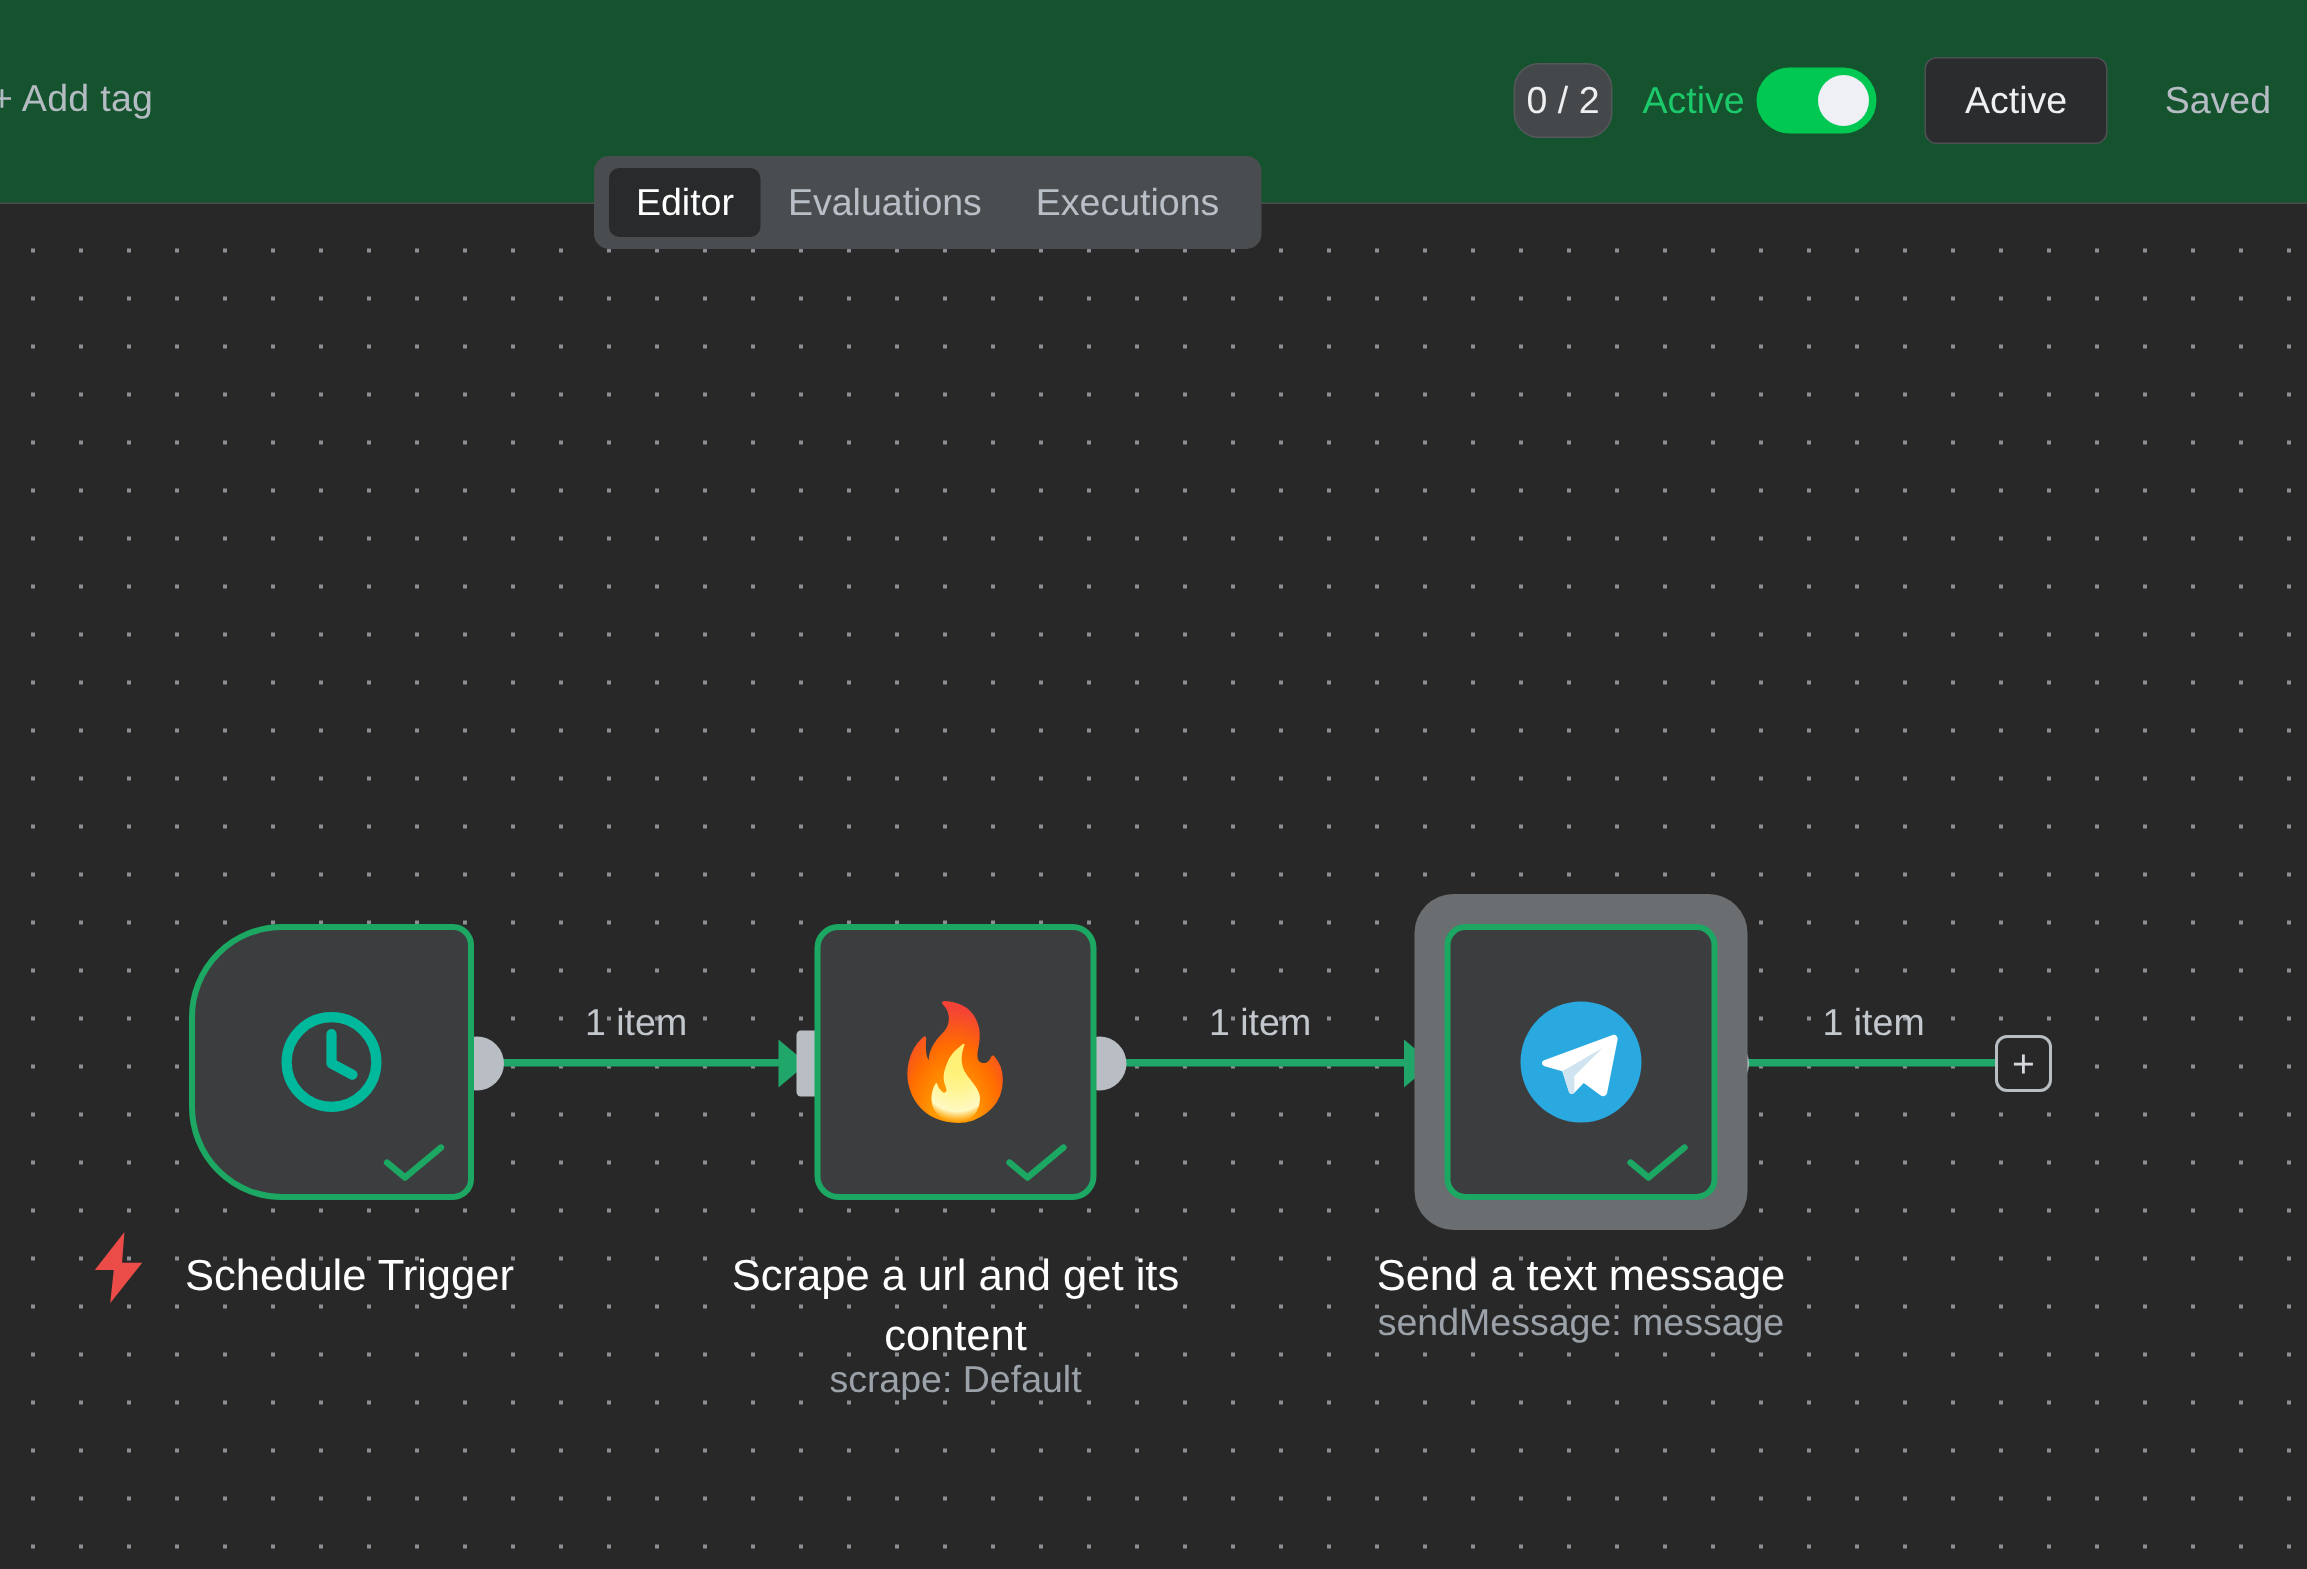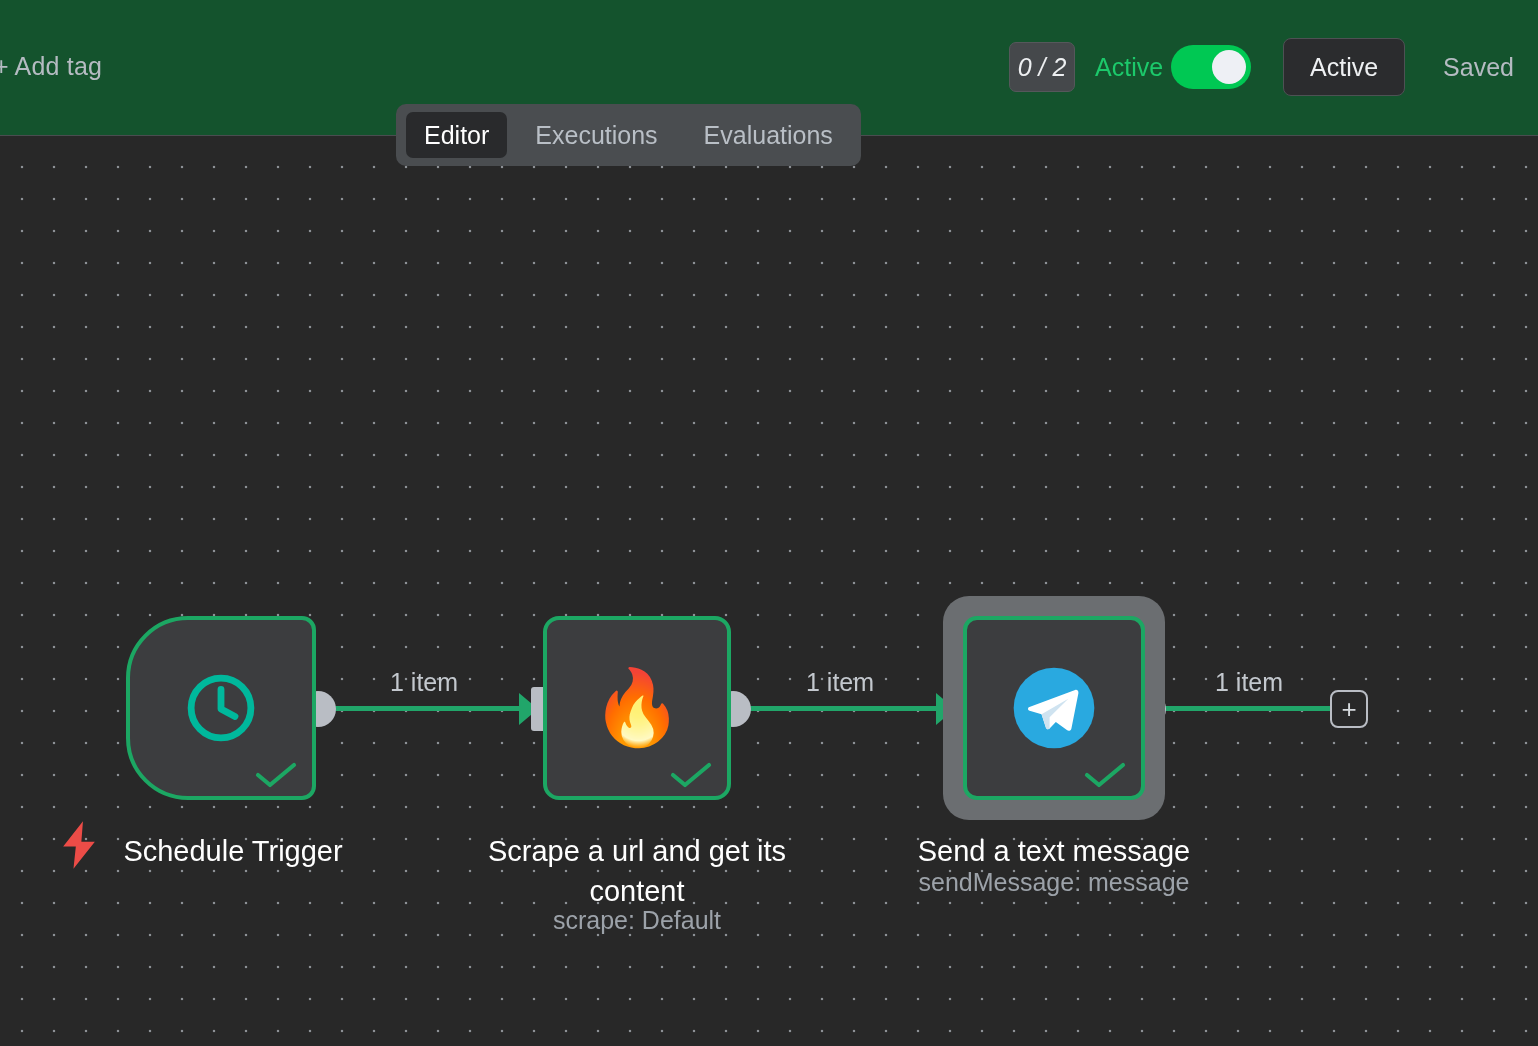--- a/index.html
+++ b/index.html
@@ -20,24 +20,24 @@
   #add-tag {
     position:absolute; left:-6px; top:52px;
     font-size:25px; color:#b5bbc2; letter-spacing:.2px;
     cursor:pointer; white-space:nowrap;
   }
   #header-right {
     position:absolute; right:0; top:0; height:136px;
     display:flex; align-items:flex-start; padding-top:42px; gap:0;
   }
   #count-badge {
-    width:66px; height:50px; border-radius:7px;
+    width:66px; height:50px; border-radius:17px;
     background:#45484b; border:1px solid #55585b;
     display:flex; align-items:center; justify-content:center;
-    font-size:25px; color:#edeff1; margin-right:20px;font-style:italic;
+    font-size:25px; color:#edeff1; margin-right:20px;
   }
   #active-label {
     font-size:25px; color:#1cc96b; line-height:50px; margin-right:8px;
   }
   #active-toggle {
     width:80px; height:44px; border-radius:22px; background:#00c853;
     position:relative; margin-top:3px; margin-right:32px; cursor:pointer;
   }
   #active-toggle::after{
     content:""; position:absolute; top:5px; right:5px;
@@ -52,21 +52,21 @@
     cursor:pointer; margin-top:-4px; margin-right:38px;
   }
   #saved-label {
     font-size:25px; color:#b5bbc2; line-height:50px; margin-right:24px;
   }
 
   
   #tabs {
     position:absolute; left:396px; top:104px;
     height:62px; border-radius:10px; background:#4a4d50;
-    display:flex; align-items:center; padding:8px 10px; gap:10px; z-index:5;
+    display:flex; align-items:center; padding:8px 10px; gap:0; z-index:5;
   }
   .tab {
     height:46px; padding:0 18px; border-radius:7px;
     display:flex; align-items:center; justify-content:center;
     font-size:25px; color:#b9bfc6; cursor:pointer; white-space:nowrap;
   }
   .tab.active { background:#292a2c; color:#ffffff; }
 
   
   #canvas {
@@ -161,22 +161,22 @@
     <div id="count-badge">0 / 2</div>
     <div id="active-label">Active</div>
     <div id="active-toggle"></div>
     <div id="share-button">Active</div>
     <div id="saved-label">Saved</div>
   </div>
 </div>
 
 <div id="tabs">
   <div class="tab active">Editor</div>
+  <div class="tab">Evaluations</div>
   <div class="tab">Executions</div>
-  <div class="tab">Evaluations</div>
 </div>
 
 <div id="canvas">
 
   <svg id="trigger-bolt" viewBox="0 0 24 30">
     <path d="M14.5 0 L2 16 L10 16 L8.5 30 L22 13 L13.5 13 Z" fill="#ec4c47"></path>
   </svg>
 
   <div class="conn" style="left:330px; width:196px;"></div>
   <div class="arrow" style="left:519px;"></div>

